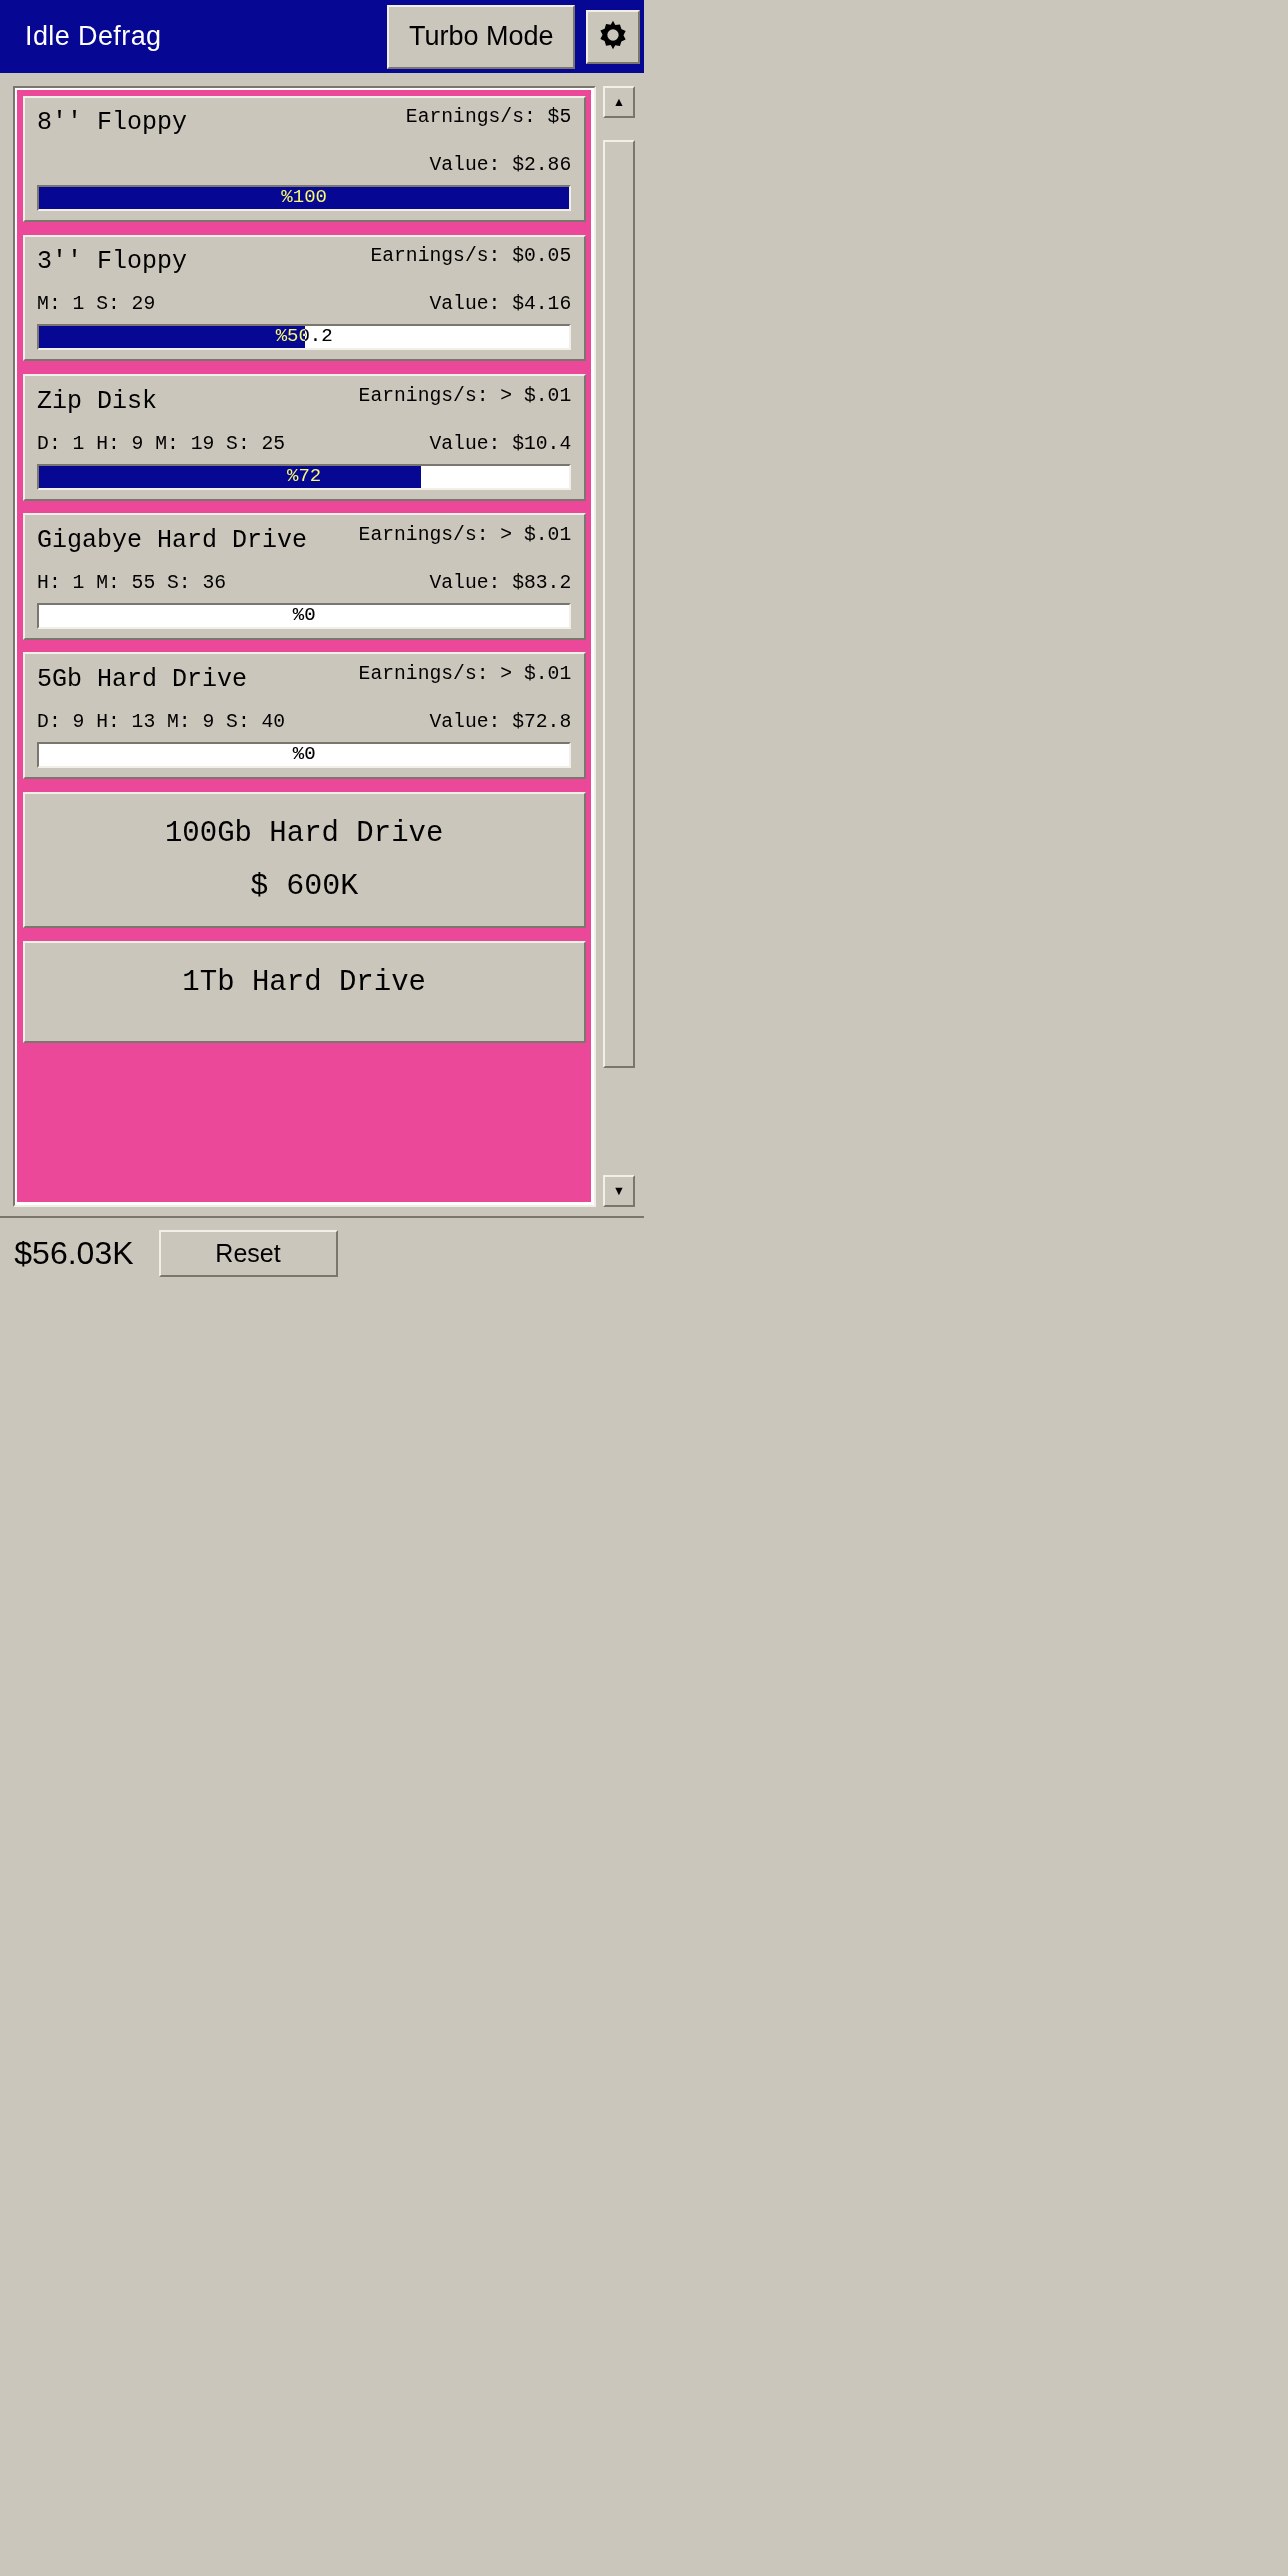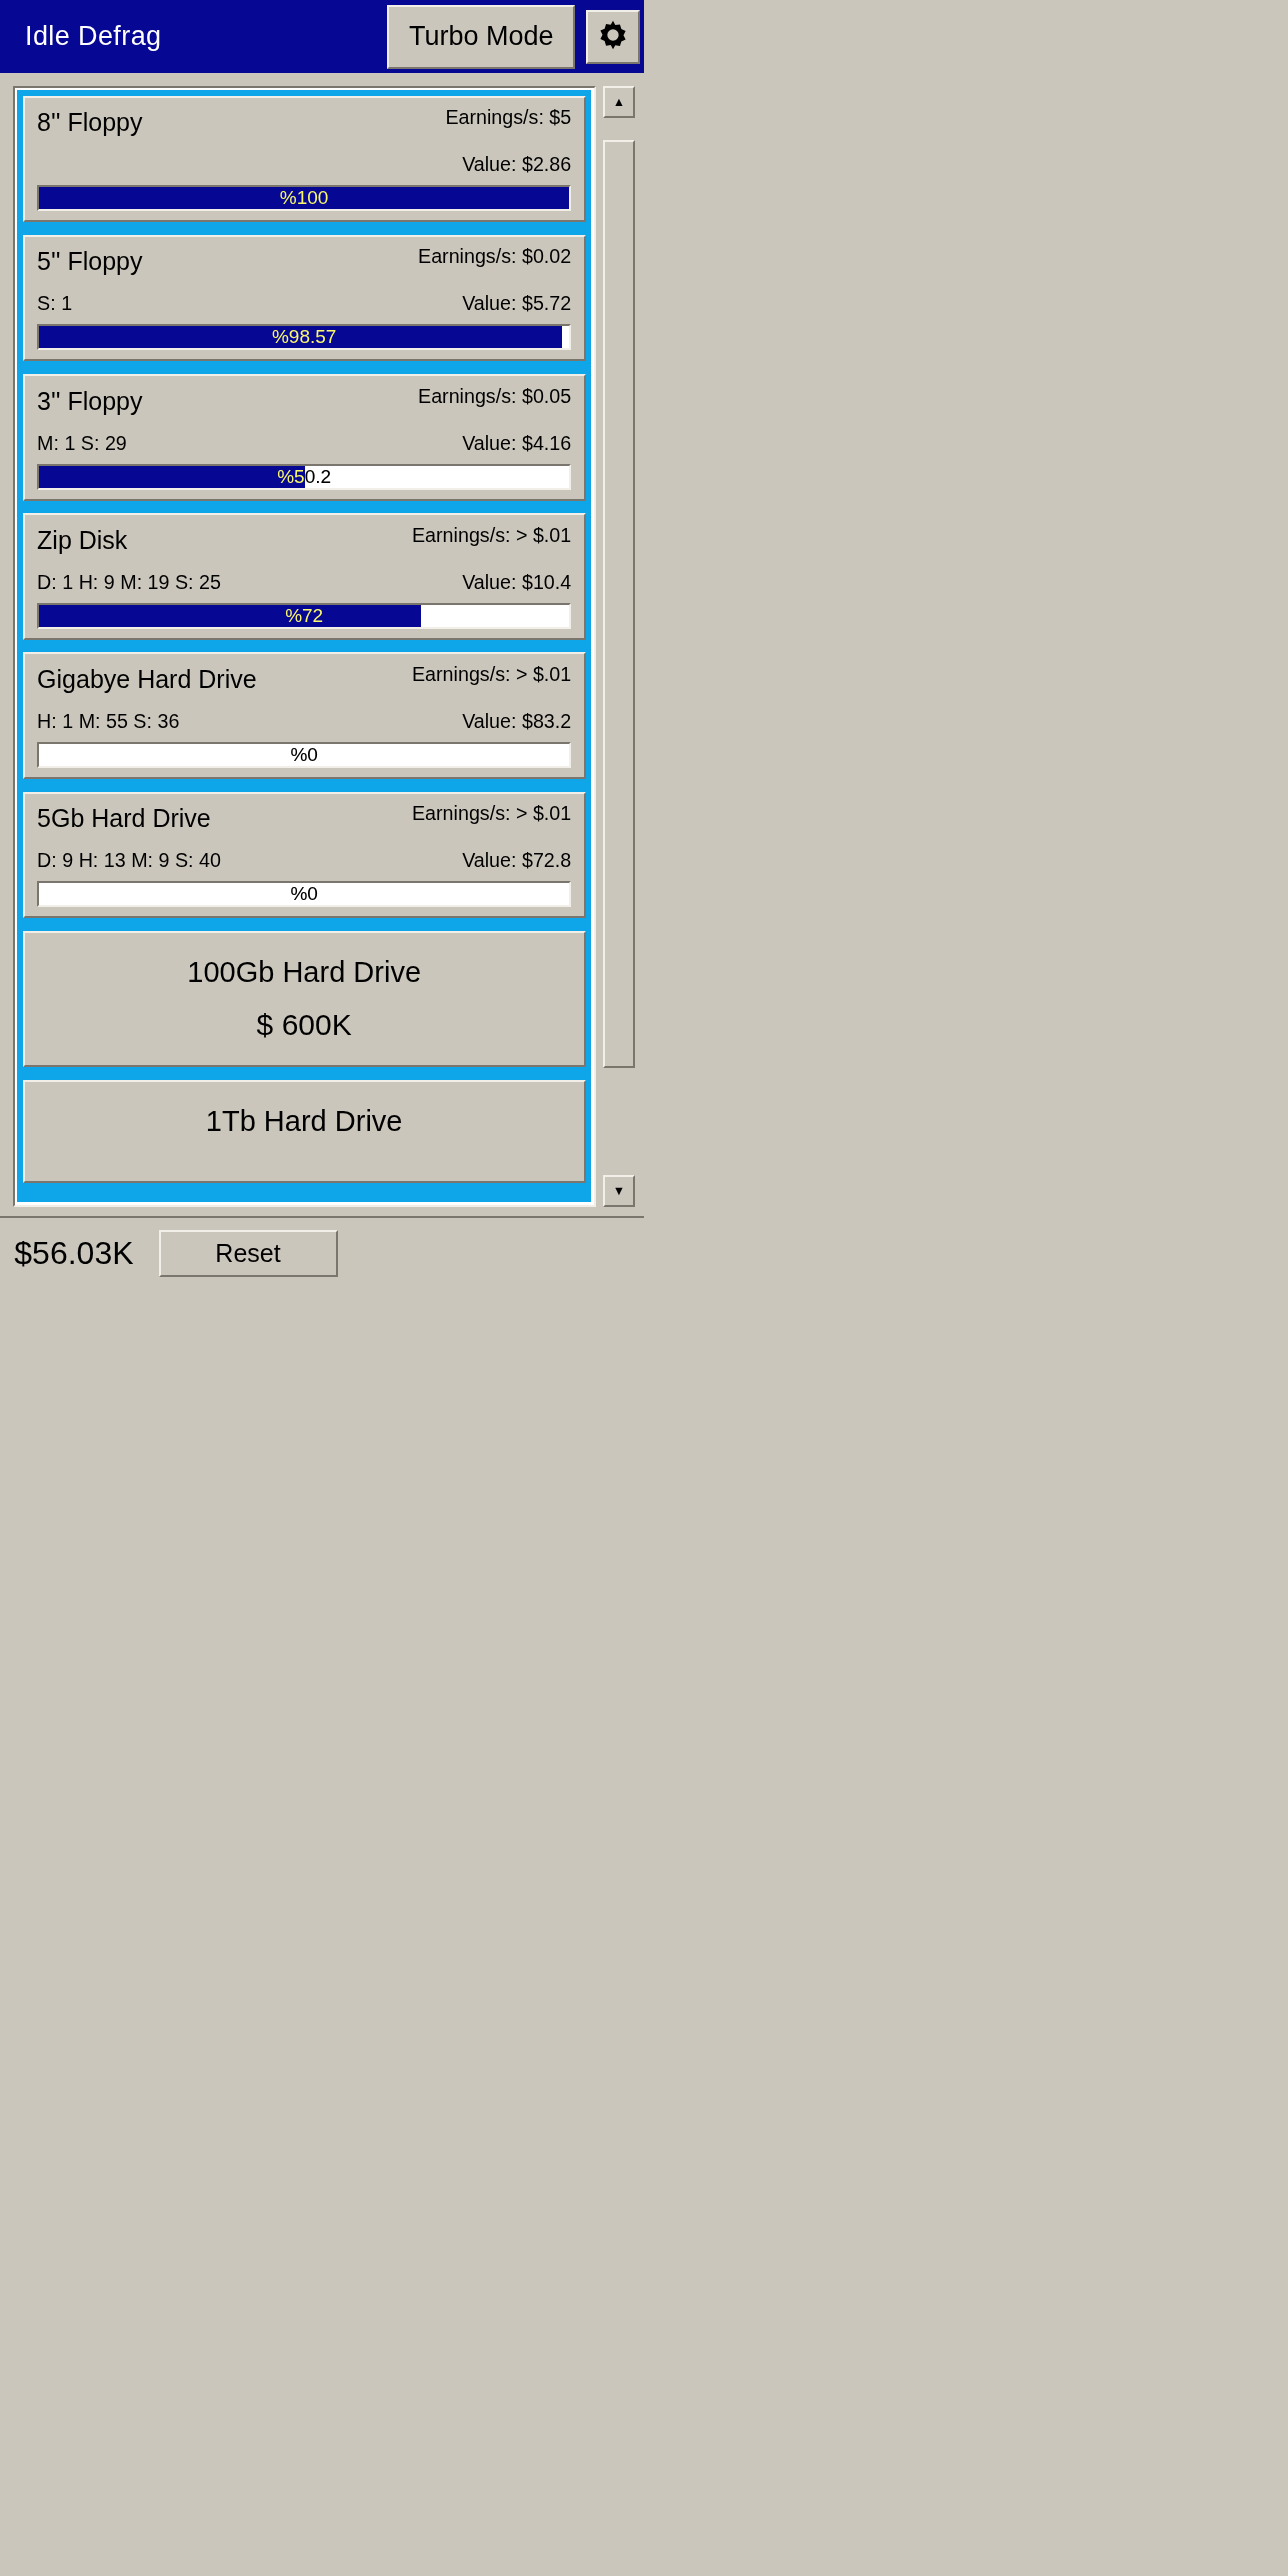--- a/index.html
+++ b/index.html
@@ -68,24 +68,25 @@
     flex: 1;
     border-top: 2.7px solid #7a766d;
     border-left: 2.7px solid #7a766d;
     border-right: 2.7px solid #f2efe8;
     border-bottom: 2.7px solid #f2efe8;
     background: #fff;
     padding: 2.7px;
     overflow: hidden;
   }
   .list-inner {
-    background: #0ea5e9;
+    background: #ec4899;
     height: 100%;
     padding: 5.4px 5.4px;
     overflow: hidden;
+    font-family: Liberation Mono, monospace;
   }
 
   .card, .lockcard {
     background: #cac6bb;
     border-top: 2.7px solid #f2efe8;
     border-left: 2.7px solid #f2efe8;
     border-right: 2.7px solid #7a766d;
     border-bottom: 2.7px solid #7a766d;
     margin-bottom: 12.5px;
     padding: 10.7px 12.5px 9px 12.5px;
@@ -242,34 +243,20 @@
             <div class="card-name">8'' Floppy</div>
             <div class="card-right">Earnings/s: $5</div>
           </div>
           <div class="card-mid">
             <div class="card-timer"></div>
             <div class="card-value">Value: $2.86</div>
           </div>
           <div class="progress-outer">
             <div class="progress-fill" style="width:100%"></div>
             <div class="progress-label">%100</div>
-          </div>
-        </div>
-        <div class="card">
-          <div class="card-top">
-            <div class="card-name">5'' Floppy</div>
-            <div class="card-right">Earnings/s: $0.02</div>
-          </div>
-          <div class="card-mid">
-            <div class="card-timer">S: 1</div>
-            <div class="card-value">Value: $5.72</div>
-          </div>
-          <div class="progress-outer">
-            <div class="progress-fill" style="width:98.57%"></div>
-            <div class="progress-label">%98.57</div>
           </div>
         </div>
         <div class="card">
           <div class="card-top">
             <div class="card-name">3'' Floppy</div>
             <div class="card-right">Earnings/s: $0.05</div>
           </div>
           <div class="card-mid">
             <div class="card-timer">M: 1 S: 29</div>
             <div class="card-value">Value: $4.16</div>

